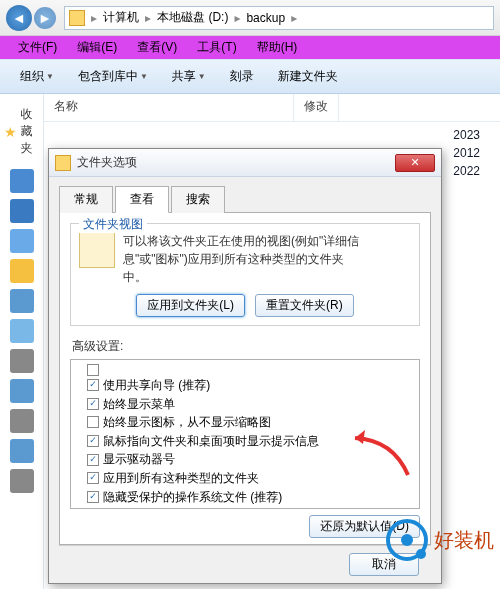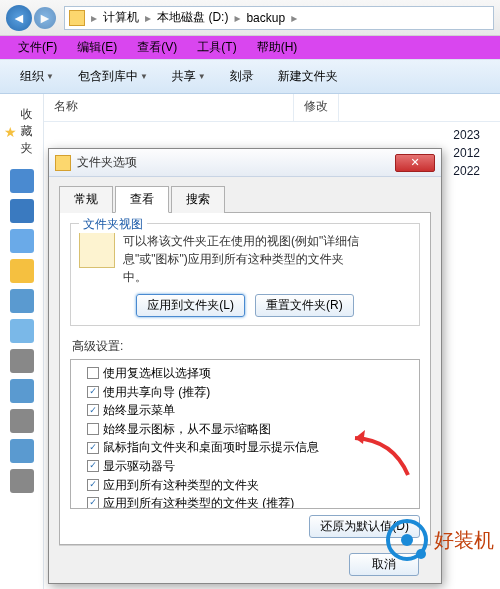--- a/index.html
+++ b/index.html
@@ -195,21 +195,20 @@
           <div class="btn default-glow">应用到文件夹(L)</div>
           <div class="btn">重置文件夹(R)</div>
         </div>
       </div>
 
       <div class="adv-label">高级设置:</div>
 
       <div class="tree-box">
         <div class="tree-row l1">
             <span class="chk"></span>
-            <span>使用复选框以选择项</span>
           </div>
         <div class="tree-row l1">
             <span class="chk">✓</span>
             <span>使用共享向导 (推荐)</span>
           </div>
         <div class="tree-row l1">
             <span class="chk">✓</span>
             <span>始终显示菜单</span>
           </div>
         <div class="tree-row l1">
@@ -223,21 +222,21 @@
         <div class="tree-row l1">
             <span class="chk">✓</span>
             <span>显示驱动器号</span>
           </div>
         <div class="tree-row l1">
             <span class="chk">✓</span>
             <span>应用到所有这种类型的文件夹</span>
           </div>
         <div class="tree-row l1">
             <span class="chk">✓</span>
-            <span>应用到所有这种类型的文件夹 (推荐)</span>
+            <span>隐藏受保护的操作系统文件 (推荐)</span>
           </div>
 
         <svg class="arrow-svg" viewBox="0 0 70 60">
           <path d="M65 55 Q 50 20 12 18" stroke="#e63030" stroke-width="4" fill="none"></path>
           <path d="M12 18 L22 10 L20 24 Z" fill="#e63030"></path>
         </svg>
       </div>
 
       <div class="restore-row">
         <div class="btn">还原为默认值(D)</div>

